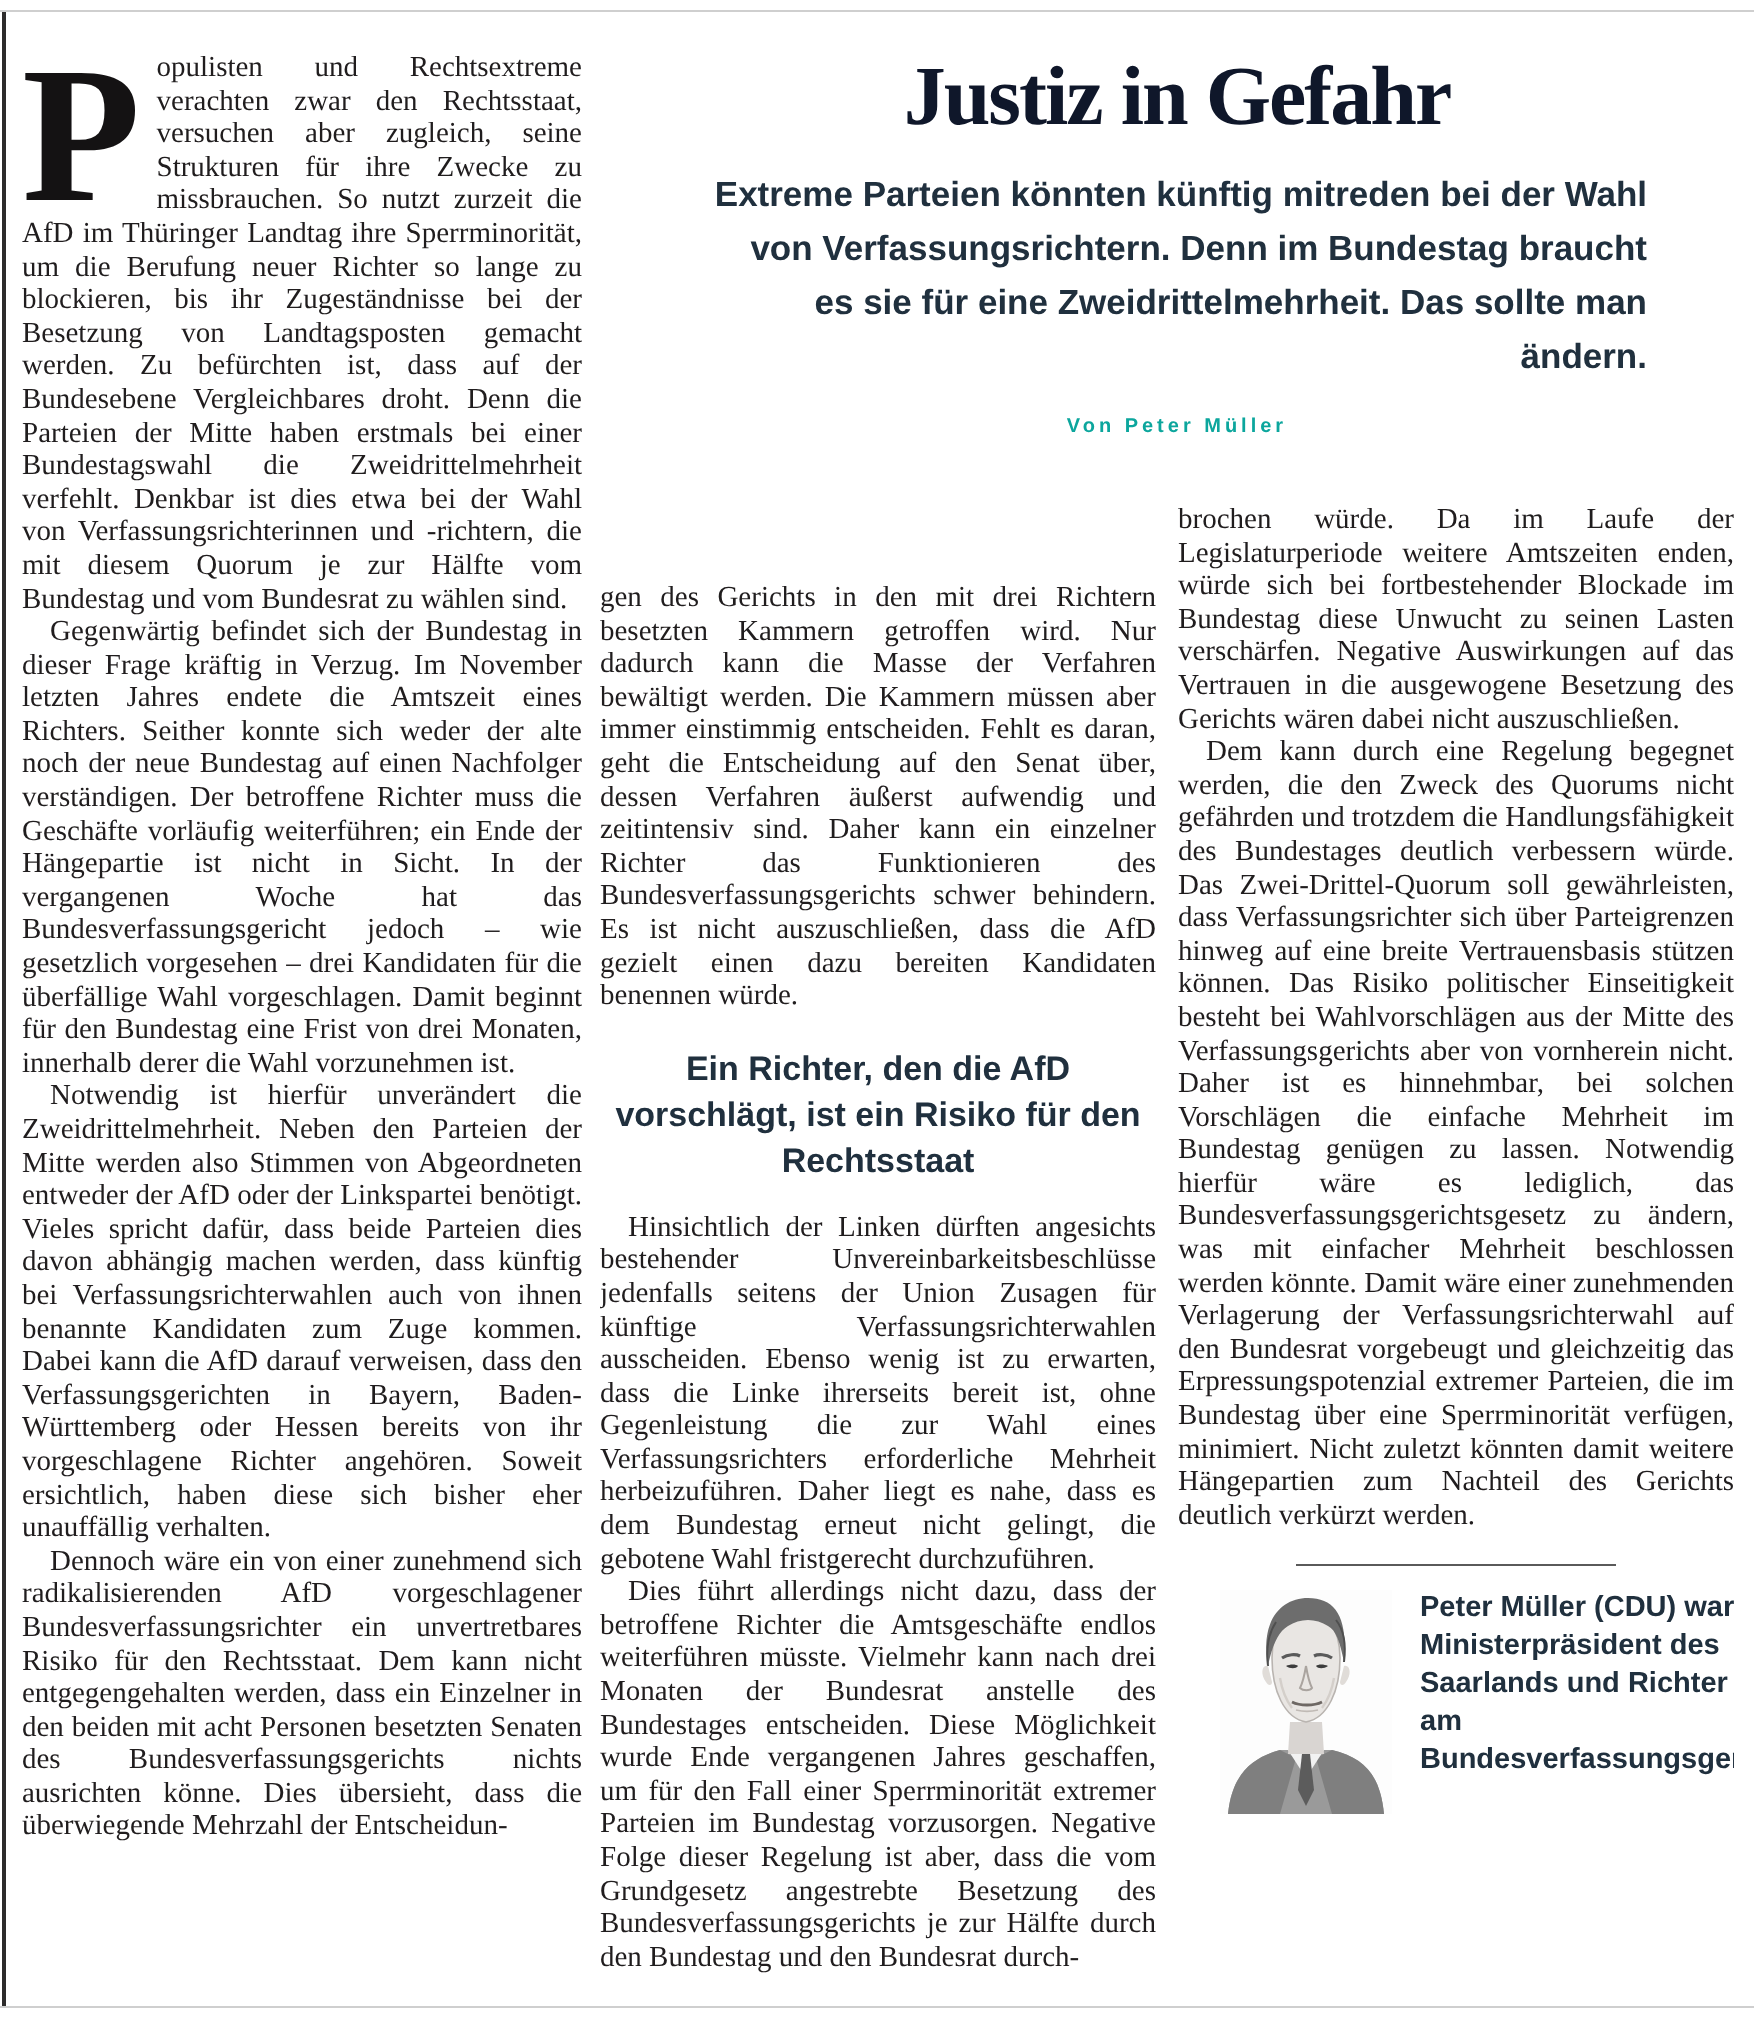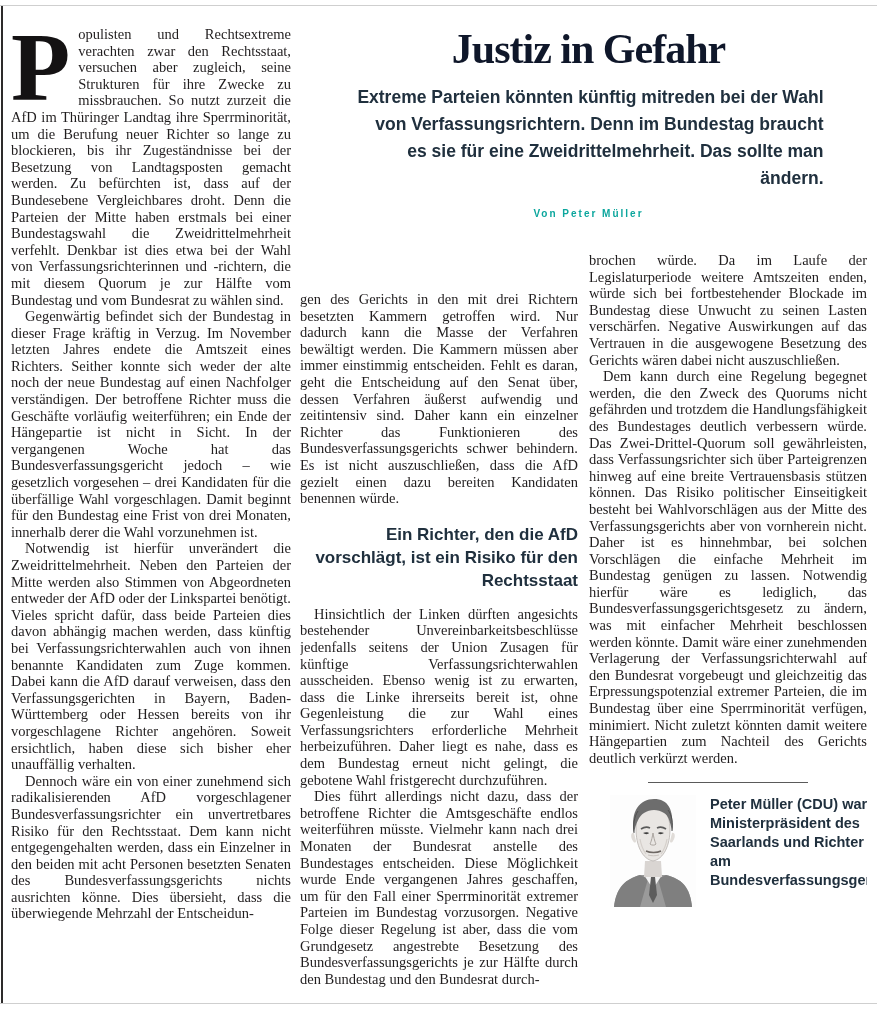--- a/index.html
+++ b/index.html
@@ -51,21 +51,21 @@
     float:left;
     font-family:"Liberation Serif", serif;
     font-weight:600;
     font-size:97px;line-height:80px;
     padding:2px 8px 0 0;
     color:#141213;
   }
   .subhead{
     font-family:"Liberation Sans", sans-serif;
     font-weight:700;font-size:17px;line-height:23px;
-    color:#20303e;text-align:right;
+    color:#20303e;text-align:center;
     margin:16px 0 14px 0;text-indent:0;
   }
 
   
   .author-box{margin-top:16px;}
   .author-rule{width:160px;height:1px;background:#5a5a5a;margin:0 auto 12px auto;}
   .author-row{display:flex;align-items:flex-start;}
   .portrait{width:86px;height:112px;margin-left:21px;flex:0 0 auto;}
   .author-caption{
     margin-left:14px;width:158px;

